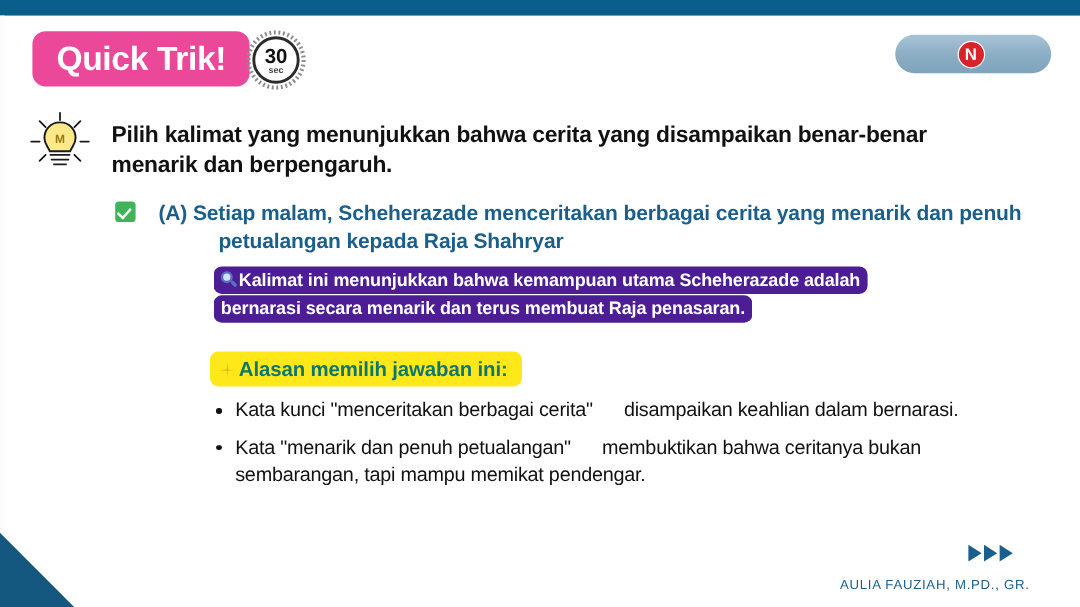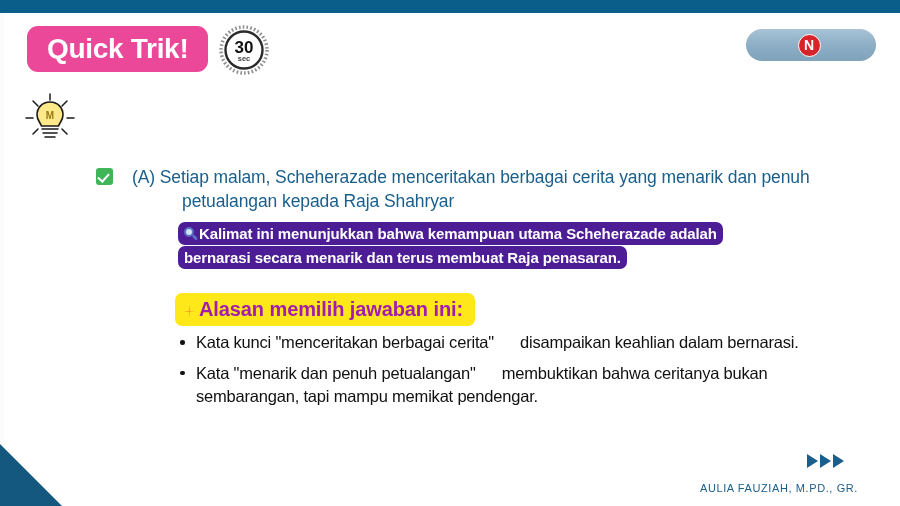--- a/index.html
+++ b/index.html
@@ -53,21 +53,21 @@
   .badge-text {
     color: #ffffff;
     font-size: 28px;
     font-weight: bold;
     letter-spacing: -0.3px;
     line-height: 1;
   }
 
   .timer {
     position: absolute;
-    left: 219px; top: 25px;
+    left: 205px; top: 25px;
     width: 50px; height: 50px;
   }
 
   .logo {
     position: absolute;
     right: 24px; top: 29px;
     width: 130px; height: 32px;
     border-radius: 16px;
     background: linear-gradient(180deg, #a9c3d6 0%, #8fb0c6 45%, #7ea3bb 100%);
     display: flex;
@@ -129,21 +129,21 @@
     line-height: 1.33;
     letter-spacing: -0.2px;
   }
 
   
   .option {
     position: absolute;
     left: 96px; top: 165px;
     width: 760px;
     font-size: 17.5px;
-    font-weight: normal;
+    font-weight: bold;
     color: #1a5f8c;
     line-height: 1.38;
     letter-spacing: -0.1px;
     text-indent: 0;
     padding-left: 36px;
   }
   .option .check-icon {
     position: absolute;
     left: 0; top: 3px;
     width: 17px; height: 17px;
@@ -205,22 +205,22 @@
   }
 
   
   .reason-wrap {
     position: absolute;
     left: 175px; top: 293px;
   }
   .reason-label {
     display: inline-block;
     background: #ffe81a;
-    color: #a21caf;
-    font-size: 20px;
+    color: #0f766e;
+    font-size: 17px;
     font-weight: bold;
     border-radius: 7px;
     padding: 4px 12px 4px 8px;
     letter-spacing: -0.1px;
     line-height: 1.25;
   }
   .sparkle-icon {
     display: inline-block;
     position: relative;
     width: 13px; height: 13px;
@@ -330,20 +330,21 @@
         <line x1="52" y1="25" x2="45" y2="25"></line>
         <line x1="11" y1="41" x2="16" y2="36"></line>
         <line x1="45" y1="41" x2="40" y2="36"></line>
       </g>
       <path d="M28 9 C20 9 15 15 15 22 C15 27 18 29 19.5 33 L36.5 33 C38 29 41 27 41 22 C41 15 36 9 28 9 Z" fill="#fde88a" stroke="#1a1a1a" stroke-width="1.6"></path>
       <path d="M20 36 L36 36 M21 40 L35 40 M23 44 L33 44" stroke="#1a1a1a" stroke-width="1.5" stroke-linecap="round" fill="none"></path>
       <text x="28" y="26" text-anchor="middle" font-family="Liberation Sans, sans-serif" font-size="10" font-weight="bold" fill="#9a7a12">M</text>
     </svg>
   </div>
 
+  <div class="question">Pilih kalimat yang menunjukkan bahwa cerita yang disampaikan benar-benar menarik dan berpengaruh.</div>
 
   <div class="option">
     <span class="check-icon"></span>
     <span>(A) Setiap malam, Scheherazade menceritakan berbagai cerita yang menarik dan penuh</span>
     <span class="option-line2">petualangan kepada Raja Shahryar</span>
   </div>
 
   <div class="pink-wrap">
     <span class="hl"><span class="lens-icon"><span class="glass"></span><span class="handle"></span></span><span>Kalimat ini menunjukkan bahwa kemampuan utama Scheherazade adalah bernarasi secara menarik dan terus membuat Raja penasaran.</span></span>
   </div>

